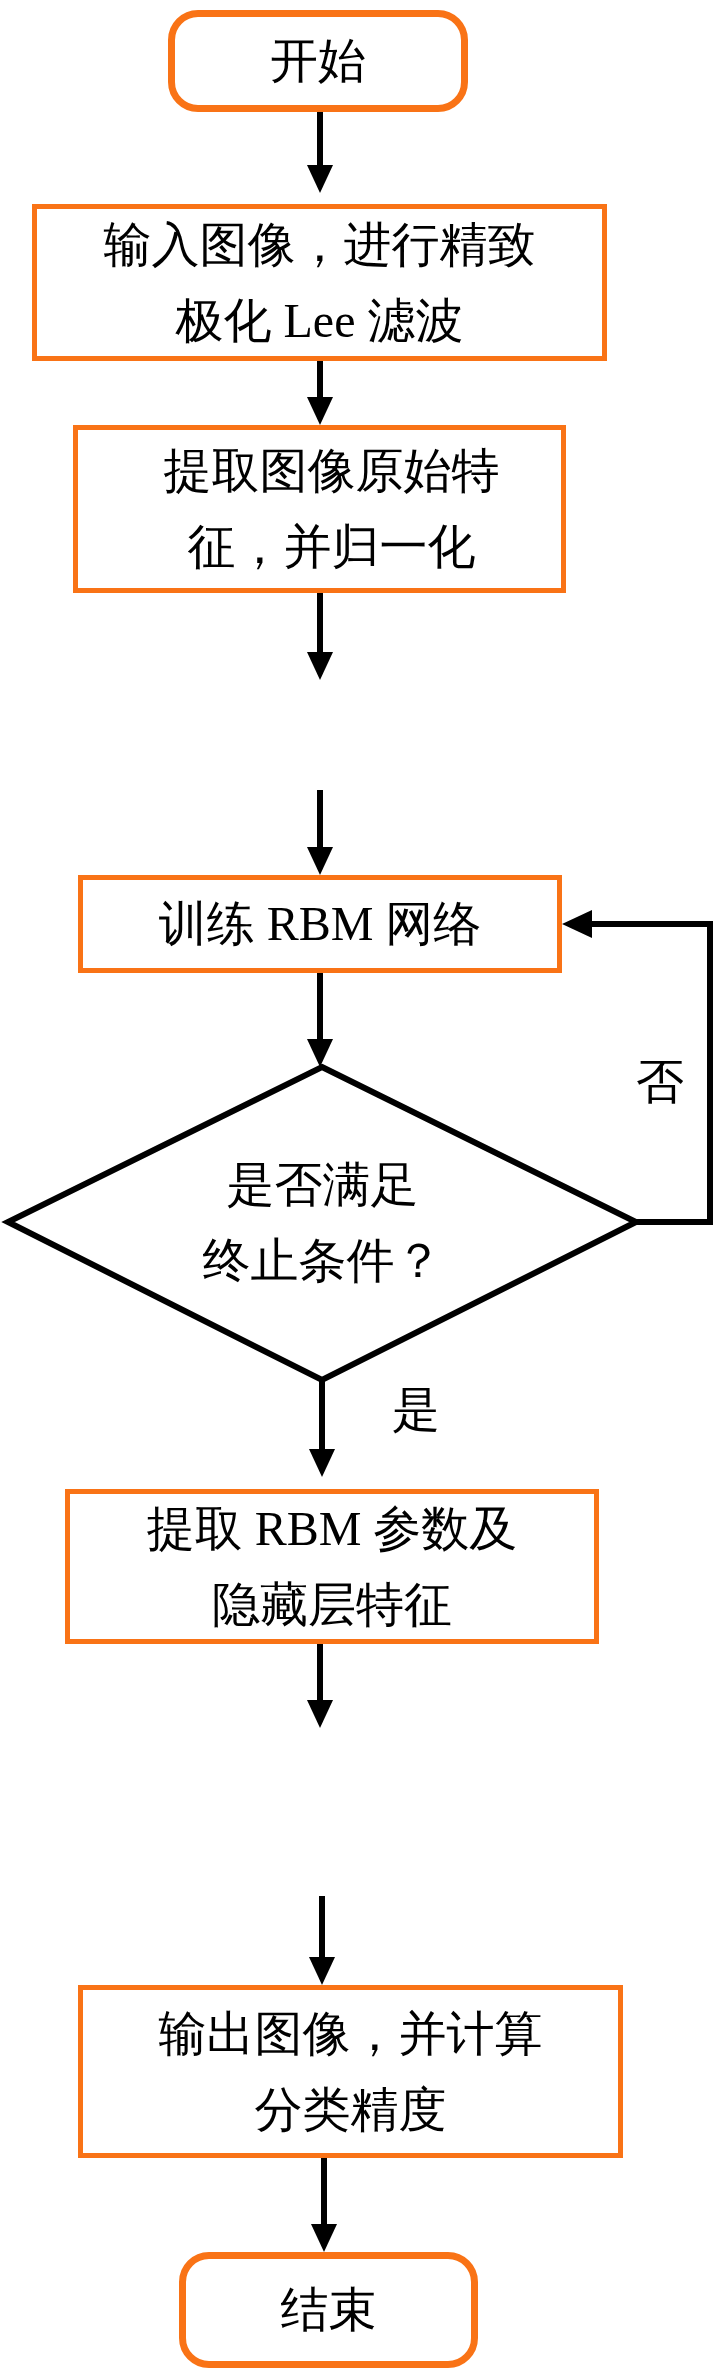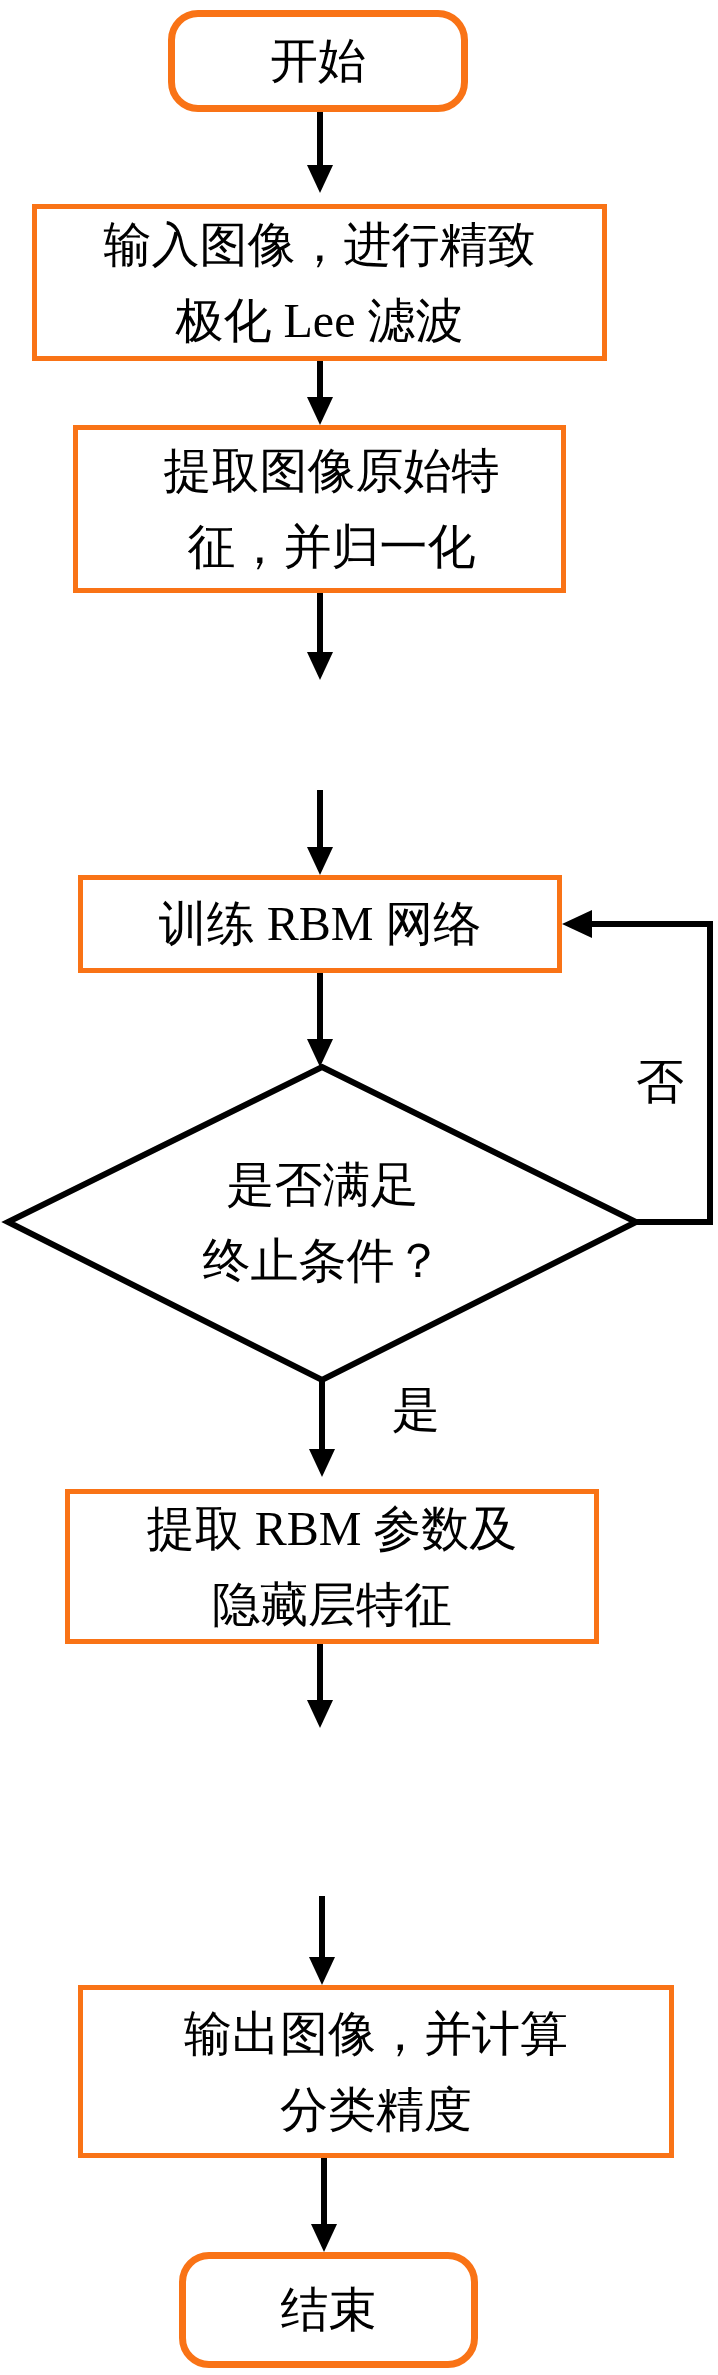--- a/index.html
+++ b/index.html
@@ -125,21 +125,21 @@
     <span class="node-label">是否满足
 终止条件？</span>
   </div>
 
   <div class="node" style="left:65px; top:1477px; width:534px; height:155px;margin-top:12px;">
     <span class="node-label">提取 RBM 参数及
 隐藏层特征</span>
   </div>
 
 
-  <div class="node" style="left:78px; top:1985px; width:596px; height:173px;">
+  <div class="node" style="left:78px; top:1985px; width:545px; height:173px;">
     <span class="node-label">输出图像，并计算
 分类精度</span>
   </div>
 
   <div class="node terminator" style="left:179px; top:2252px; width:299px; height:116px;text-align:center;">
     <span class="node-label">结束</span>
   </div>
 
   <div class="free-label" style="left:630px; top:1052px; width:60px; height:60px;">否</div>
 

